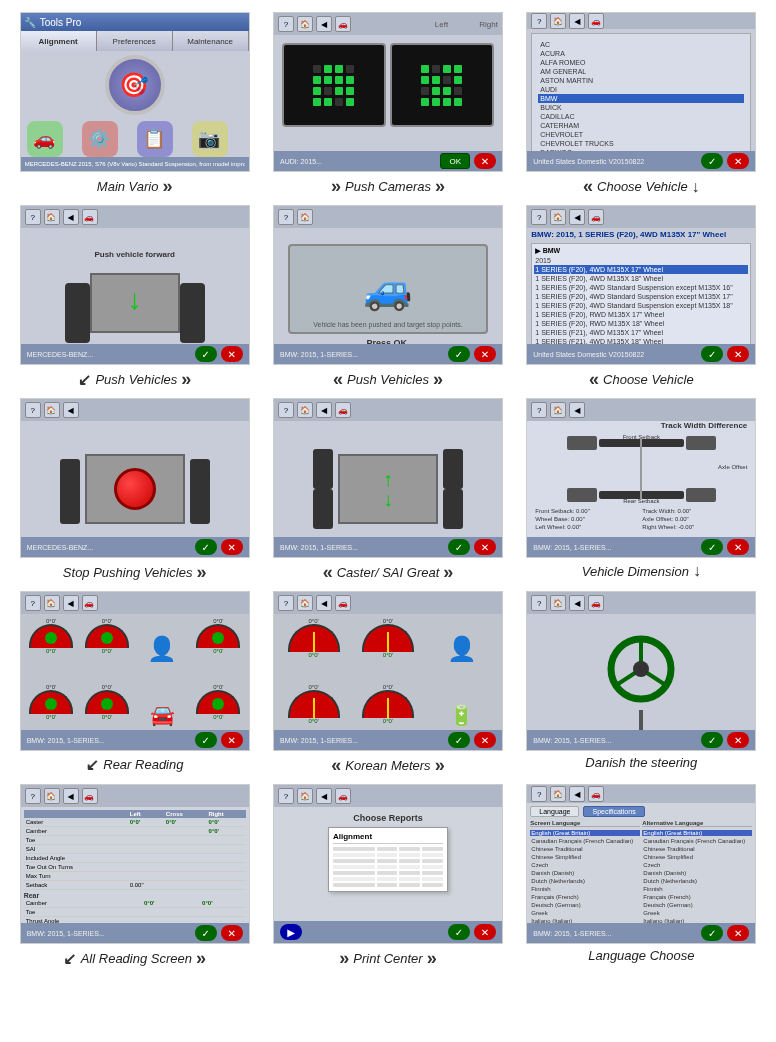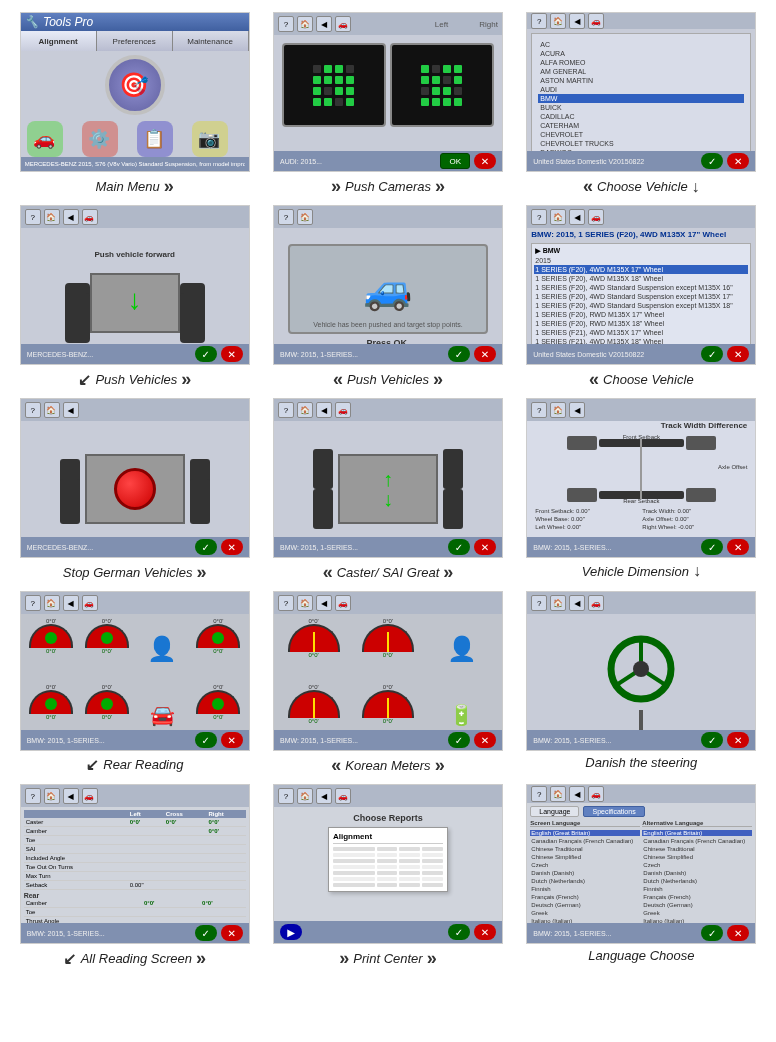--- a/index.html
+++ b/index.html
@@ -252,21 +252,21 @@
   </style>
 </head>
 <body>
 
 <div class="grid-container">
 
   <div class="cell">
     <div class="screen-img">
       <div class="mock-screen" style="background:#c8ccd8;">
         <div class="mm-titlebar">
-          <span style="font-size:12px; color:white;font-style:italic;">🔧 Tools Pro</span>
+          <span style="font-size:10px; color:white;">🔧 Tools Pro</span>
         </div>
         <div class="mm-tabs">
           <div class="mm-tab active">Alignment</div>
           <div class="mm-tab">Preferences</div>
           <div class="mm-tab">Maintenance</div>
         </div>
         <div style="display:flex; justify-content:center; margin-top:4px;">
           <div style="width:60px; height:60px; border-radius:50%; border:4px solid #c0c0c0; background:radial-gradient(circle, #9090d0, #6060a0); display:flex; align-items:center; justify-content:center;">
             <span style="font-size:24px;">🎯</span>
           </div>
@@ -278,21 +278,21 @@
           <div class="mm-icon" style="background:#d0d090;">📷</div>
           <div class="mm-icon" style="background:#90d0d0;">👤</div>
           <div class="mm-icon" style="background:#d090d0;">🔧</div>
         </div>
         <div class="mm-status">
           <span style="font-size:6px; color:white; white-space:nowrap; overflow:hidden;">MERCEDES-BENZ 2015, S76 (V8v Vario) Standard Suspension, from model improve...</span>
         </div>
       </div>
     </div>
     <div class="label-row">
-      <span class="label-text">Main Menu</span>
+      <span class="label-text">Main Vario</span>
       <span class="arrow">»</span>
     </div>
   </div>
 
   <div class="cell">
     <div class="screen-img">
       <div class="mock-screen fc-screen" style="background:#c8ccd8;">
         <div class="toolbar">
           <div class="tb-icon">?</div>
           <div class="tb-icon">🏠</div>
@@ -535,21 +535,21 @@
         <div class="screen-bottom">
           <span class="screen-title">MERCEDES-BENZ...</span>
           <div style="display:flex; gap:4px;">
             <button class="btn-check">✓</button>
             <button class="btn-x">✕</button>
           </div>
         </div>
       </div>
     </div>
     <div class="label-row">
-      <span class="label-text">Stop German Vehicles</span>
+      <span class="label-text">Stop Pushing Vehicles</span>
       <span class="arrow">»</span>
     </div>
   </div>
 
   <div class="cell">
     <div class="screen-img">
       <div class="mock-screen" style="background:#c8ccd8; display:flex; flex-direction:column;">
         <div class="toolbar">
           <div class="tb-icon">?</div>
           <div class="tb-icon">🏠</div>

